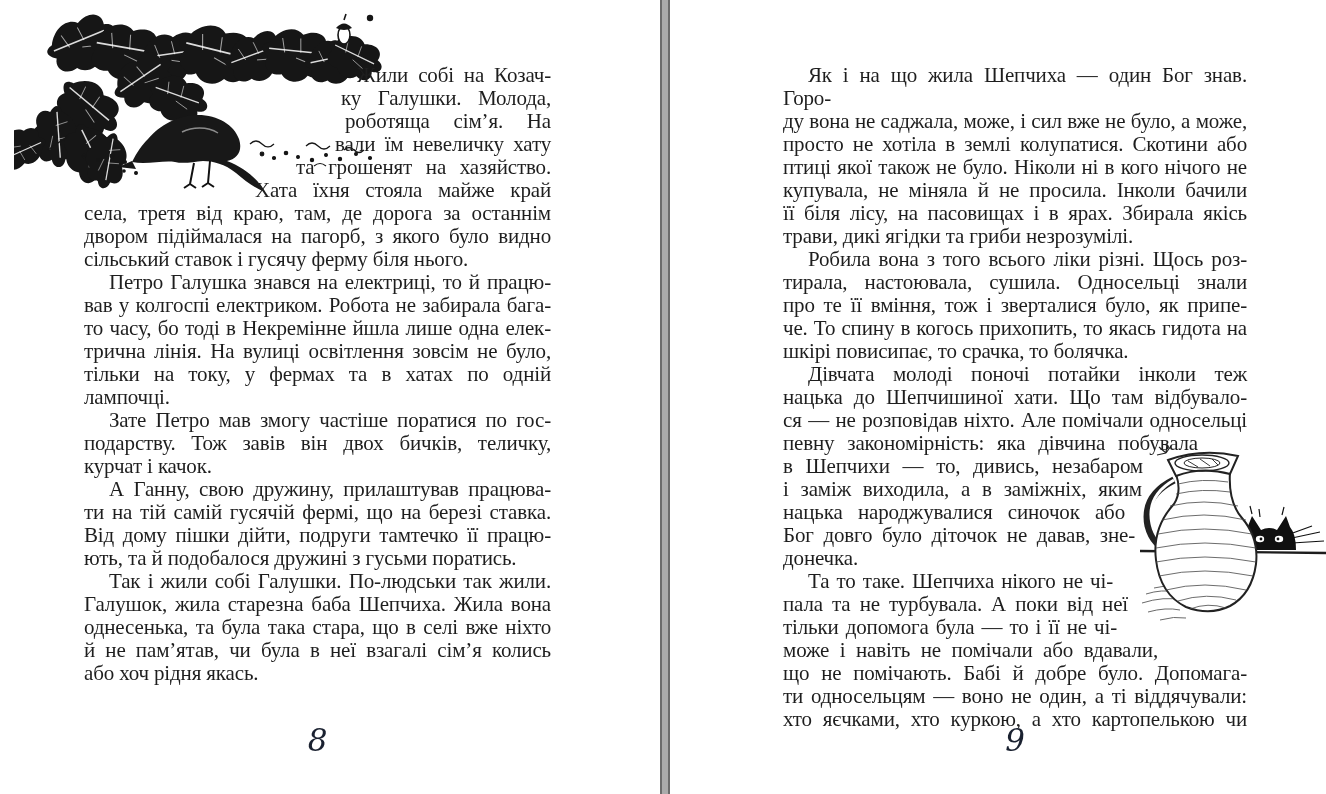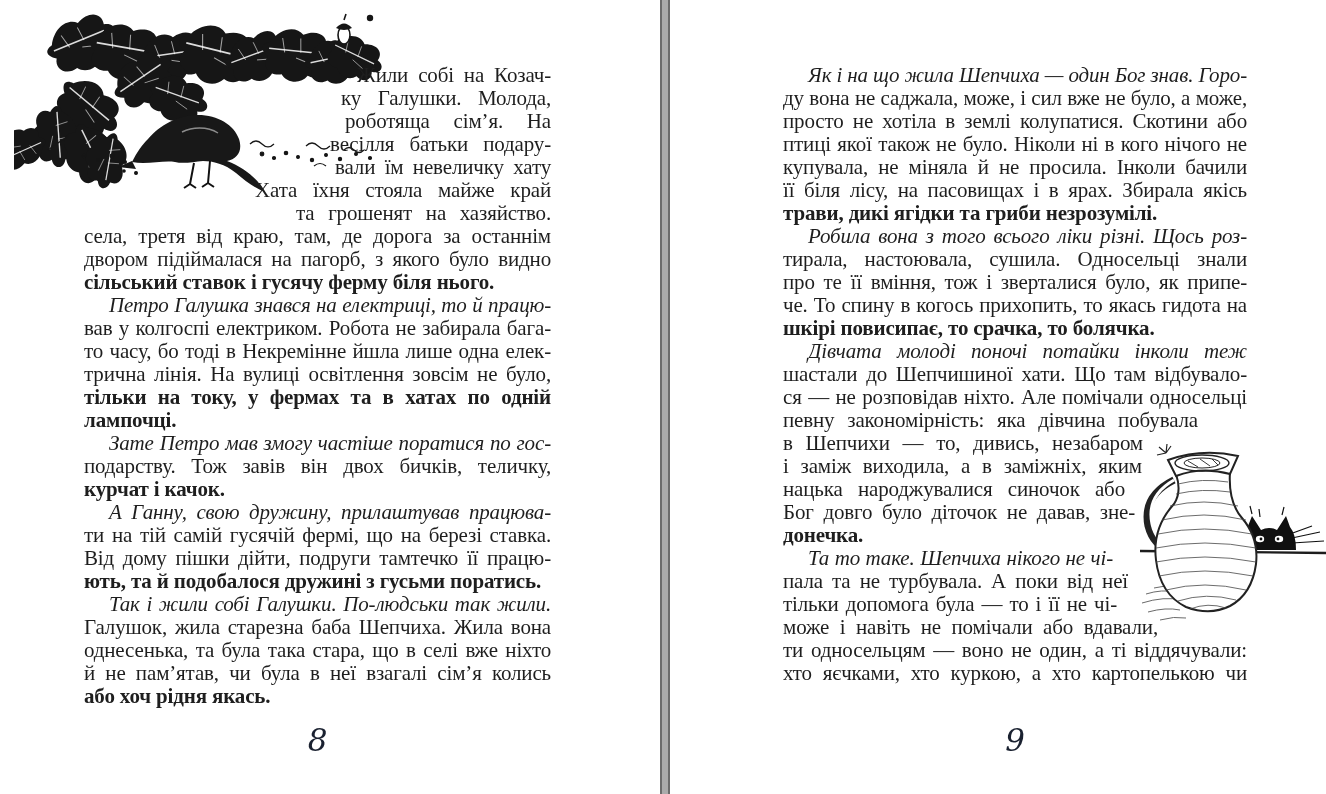--- a/index.html
+++ b/index.html
@@ -17,22 +17,22 @@
     position:absolute;top:64px;color:#1e1e1e;
     font-size:21px;line-height:23px;letter-spacing:-0.15px;
   }
   .left-pg{left:84px;width:467px;}
   .right-pg{left:783px;width:464px;}
   .para{margin:0;padding:0;}
   .line{
     text-align:justify;text-align-last:justify;
     white-space:normal;
   }
-  .line.end{text-align-last:left;font-weight:bold;}
-  .ind{text-indent:25px;font-style:italic;}
+  .line.end{text-align-last:left;}
+  .ind{text-indent:25px;}
   
   .L1{padding-left:273px}.L2{padding-left:257px}.L3{padding-left:261px}
   .L4{padding-left:246px}.L5{padding-left:251px}.L6{padding-left:212px}.L7{padding-left:171px}
   
   .R1{padding-right:49px}.R2{padding-right:104px}.R3{padding-right:105px}
   .R4{padding-right:112px}.R5{padding-right:122px}.R6{padding-right:134px}
   .R7{padding-right:119px}.R8{padding-right:130px}.R9{padding-right:89px}
   .pagenum{
     position:absolute;top:722px;text-align:center;
     font-family:"DejaVu Serif",serif;font-style:italic;
@@ -111,24 +111,23 @@
       <path d="M330 146 q5 -5 10 0 q5 5 10 0" fill="none"></path>
       <path d="M300 162 q6 -5 12 0" fill="none"></path>
     </g>
   </svg>
 
   <div class="pg left-pg">
     <div class="para">
       <div class="line L1">Жили собі на Козач-</div>
       <div class="line L2">ку Галушки. Молода,</div>
       <div class="line L3">роботяща сім’я. На</div>
-      <div class="line L4">весілля батьки подару-</div>
       <div class="line L5">вали їм невеличку хату</div>
+      <div class="line L6">та грошенят на хазяйство.</div>
       <div class="line L7">Хата їхня стояла майже край</div>
-      <div class="line L6">та грошенят на хазяйство.</div>
       <div class="line">села, третя від краю, там, де дорога за останнім</div>
       <div class="line">двором підіймалася на пагорб, з якого було видно</div>
       <div class="line end">сільський ставок і гусячу ферму біля нього.</div>
     </div>
     <div class="para">
       <div class="line ind">Петро Галушка знався на електриці, то й працю-</div>
       <div class="line">вав у колгоспі електриком. Робота не забирала бага-</div>
       <div class="line">то часу, бо тоді в Некремінне йшла лише одна елек-</div>
       <div class="line">трична лінія. На вулиці освітлення зовсім не було,</div>
       <div class="line end">тільки на току, у фермах та в хатах по одній лампочці.</div>
@@ -218,33 +217,34 @@
     </div>
     <div class="para">
       <div class="line ind">Робила вона з того всього ліки різні. Щось роз-</div>
       <div class="line">тирала, настоювала, сушила. Односельці знали</div>
       <div class="line">про те її вміння, тож і зверталися було, як припе-</div>
       <div class="line">че. То спину в когось прихопить, то якась гидота на</div>
       <div class="line end">шкірі повисипає, то срачка, то болячка.</div>
     </div>
     <div class="para">
       <div class="line ind">Дівчата молоді поночі потайки інколи теж</div>
-      <div class="line">шастали до Шепчишиної хати. Що там відбувало-</div>
+      <div class="line">нацька до Шепчишиної хати. Що там відбувало-</div>
       <div class="line">ся — не розповідав ніхто. Але помічали односельці</div>
       <div class="line R1">певну закономірність: яка дівчина побувала</div>
       <div class="line R2">в Шепчихи — то, дивись, незабаром</div>
       <div class="line R3">і заміж виходила, а в заміжніх, яким</div>
       <div class="line R5">нацька народжувалися синочок або</div>
       <div class="line R4">Бог довго було діточок не давав, зне-</div>
       <div class="line end">донечка.</div>
     </div>
     <div class="para">
       <div class="line ind R6">Та то таке. Шепчиха нікого не чі-</div>
       <div class="line R7">пала та не турбувала. А поки від неї</div>
       <div class="line R8">тільки допомога була — то і її не чі-</div>
       <div class="line R9">може і навіть не помічали або вдавали,</div>
+      <div class="line">що не помічають. Бабі й добре було. Допомага-</div>
       <div class="line">ти односельцям — воно не один, а ті віддячували:</div>
       <div class="line">хто яєчками, хто куркою, а хто картопелькою чи</div>
     </div>
   </div>
   <div class="pagenum rightnum">9</div>
 
 </div>
 
 </body></html>

